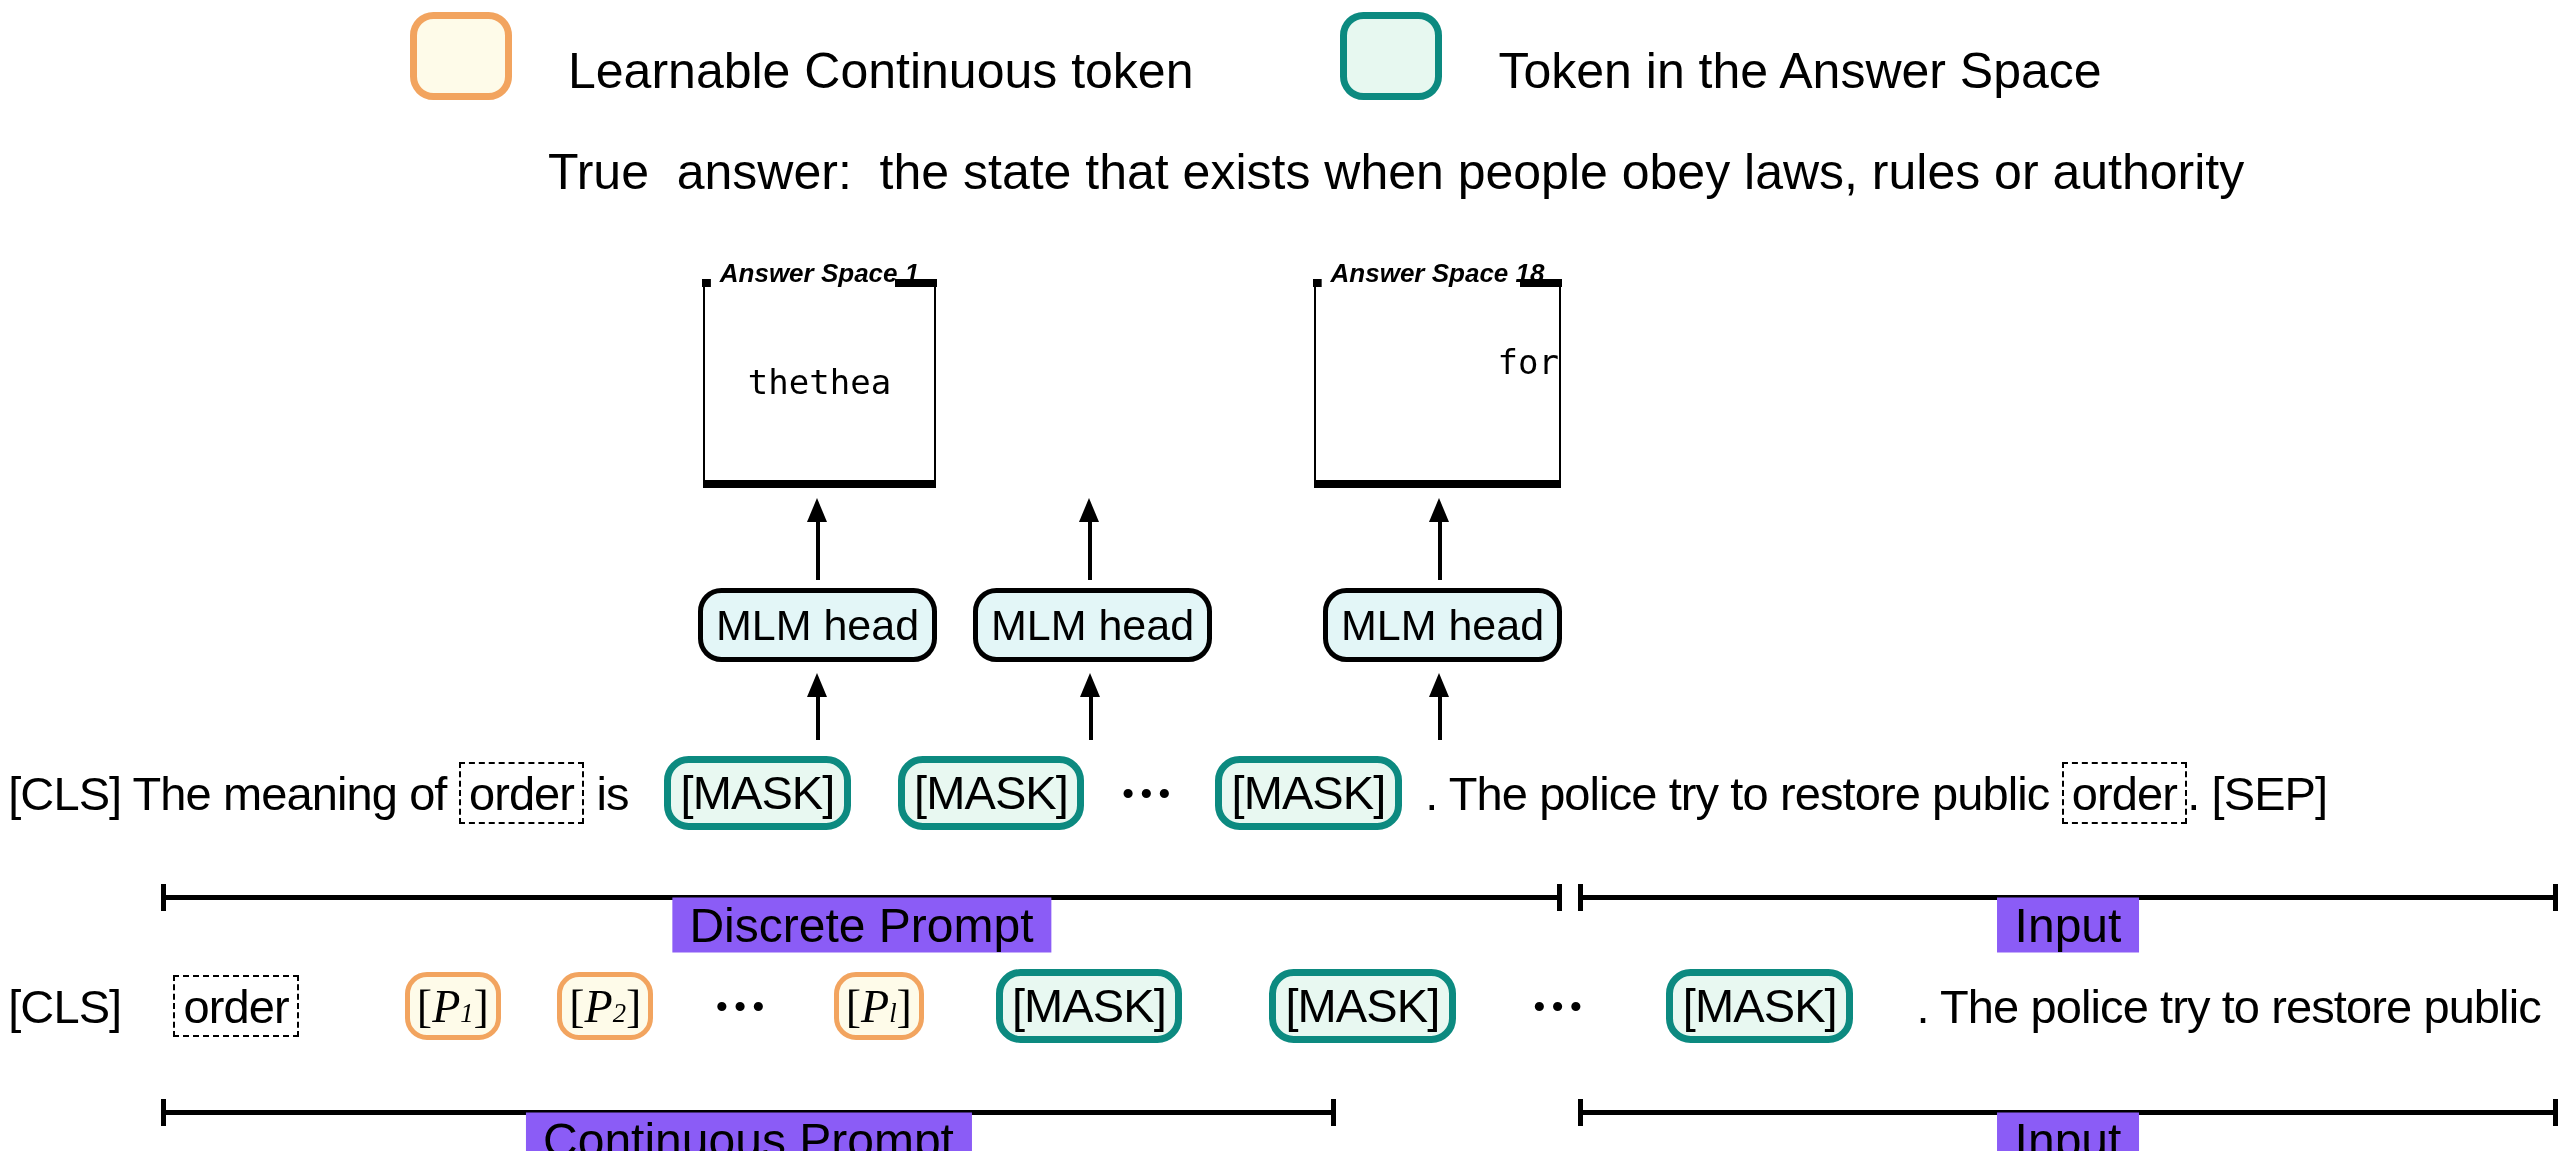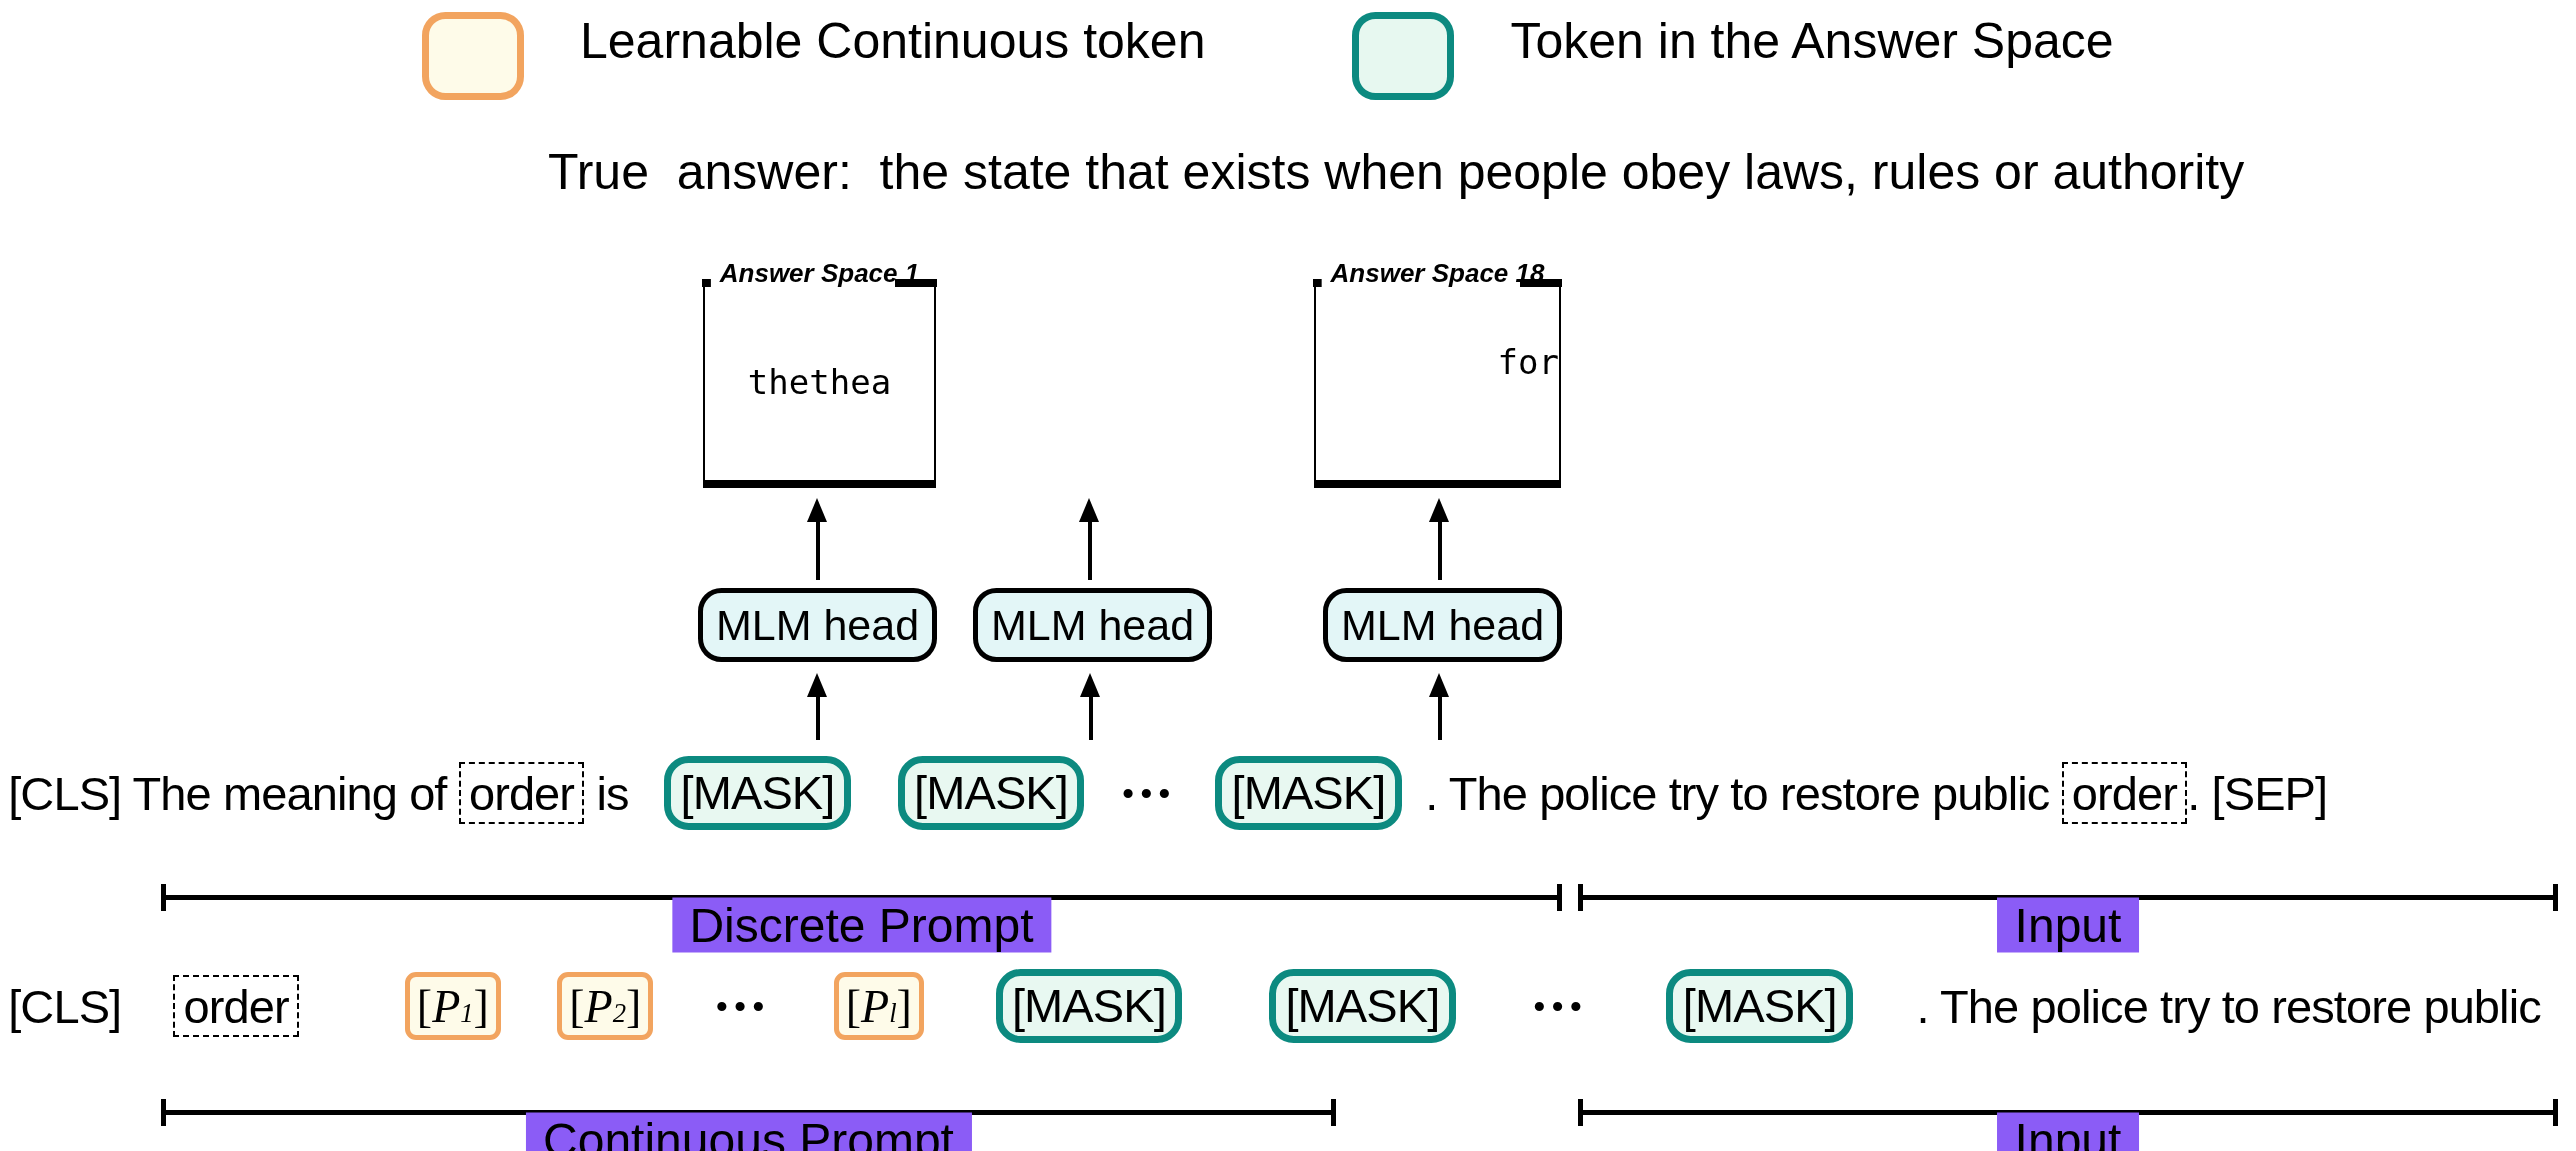--- a/index.html
+++ b/index.html
@@ -6,21 +6,21 @@
   .fig {
     position:relative;
     width:2576px; height:1151px;
     background:#ffffff;
     font-family:"Liberation Sans", sans-serif;
     color:#000;
     overflow:hidden;
   }
 
   
-  .legend { position:absolute; left:410px; top:11.7px; display:flex; align-items:flex-start; font-size:50px;margin-left:12px; }
+  .legend { position:absolute; left:410px; top:11.7px; display:flex; align-items:flex-end; font-size:50px; }
   .swatch { width:88px; height:74px; border-radius:23.4px; box-sizing:content-box; flex:0 0 auto; }
   .swatch.orange { border:7.6px solid #F2A45F; background:#FEFBE9; }
   .swatch.teal   { border:7.6px solid #0C8A80; background:#E7F8F0; }
   .legend .lbl { margin-left:56px; white-space:pre; }
   .legend .lbl.first { margin-right:147px; }
 
   
   .true-answer { position:absolute; left:548px; top:143px; font-size:50px; white-space:pre; }
 
   
@@ -61,21 +61,21 @@
     position:absolute; height:88px; display:flex; align-items:center;
     font-size:47px; letter-spacing:-0.9px; white-space:pre;
   }
   .mask-chip {
     border:7px solid #0C8A80; background:#E8F8F1; border-radius:24.6px;
     padding:5.9px 9.4px; margin:0 23.4px; line-height:1.02; flex:0 0 auto;
   }
   .dash-chip { border:2.9px dashed #000; padding:1.2px 8.2px; flex:0 0 auto; }
   .dots { font-weight:700; font-size:32px; letter-spacing:7px; margin:0 14.7px; flex:0 0 auto; }
   .p-chip {
-    border:5.9px solid #F2A45F; background:#FEFBE9; border-radius:11px;
+    border:5.9px solid #F2A45F; background:#FEFBE9; border-radius:22px;
     padding:2.3px 7px; margin:0 8.2px; flex:0 0 auto;
     font-family:"Liberation Serif", serif; font-size:46px; letter-spacing:0;
   }
   .p-chip i   { font-style:italic; }
   .p-chip sub { font-size:58%; line-height:0; vertical-align:-18%; font-style:italic; }
 
   
   .bracket { position:absolute; height:53px; }
   .bracket .line { position:absolute; left:0; right:0; top:24px; height:4.7px; background:#000; }
   .bracket .cap  { position:absolute; top:13px; width:5.3px; height:27px; background:#000; }

